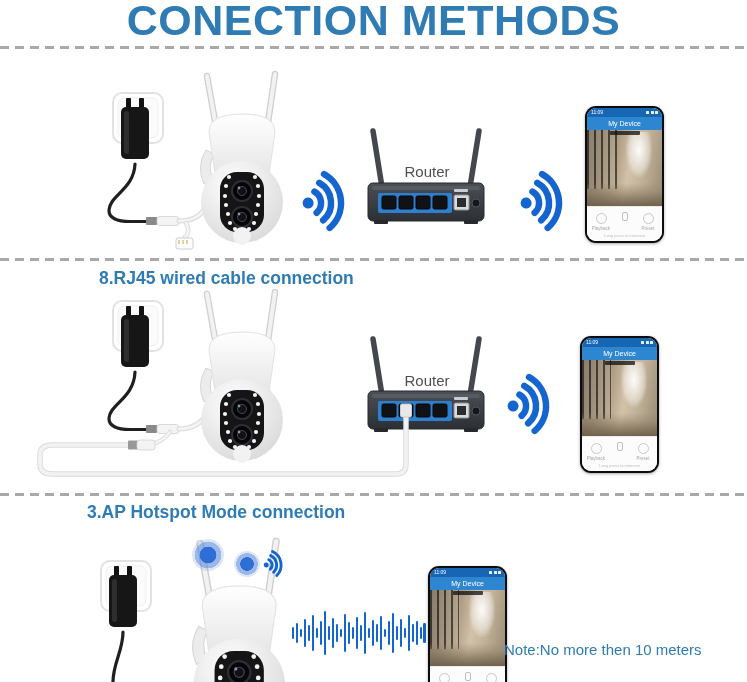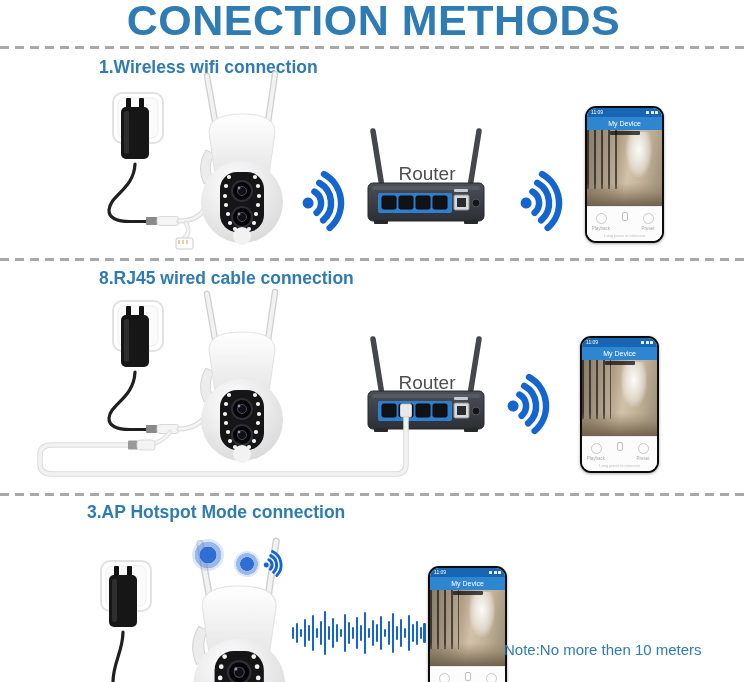--- a/index.html
+++ b/index.html
@@ -15,21 +15,21 @@
   .dash{
     position:absolute;left:0;width:747px;height:3px;
     background:repeating-linear-gradient(90deg,#a9a9a9 0 9px,transparent 9px 15px);
   }
   .section{position:absolute;left:0;width:747px;}
   .sec-svg{position:absolute;left:0;top:0;}
   .sec-heading{
     position:absolute;font-size:17.5px;font-weight:bold;color:var(--accent);white-space:nowrap;
   }
   .router-label{
-    position:absolute;width:66px;text-align:center;font-size:19px;color:#4f4f4f;
+    position:absolute;width:66px;text-align:center;font-size:15px;color:#4f4f4f;
   }
   .note-text{
     position:absolute;font-size:15px;font-weight:normal;color:var(--accent);white-space:nowrap;
   }
   
   .phone{
     position:absolute;width:79px;height:137px;background:#0c0c0e;border-radius:11px;
     padding:2px;box-sizing:border-box;box-shadow:0 1px 3px rgba(0,0,0,.35);
   }
   .screen{width:100%;height:100%;border-radius:9px;overflow:hidden;display:flex;flex-direction:column;background:#fff;}
@@ -156,21 +156,20 @@
     </defs>
   </svg>
 
   <div class="page-title">CONECTION METHODS</div>
 
   <div class="dash" style="top:46px"></div>
   <div class="dash" style="top:258px"></div>
   <div class="dash" style="top:493px"></div>
 
   <div class="section" style="top:47px;height:211px;">
-    <div class="sec-heading" style="left:99px;top:10px;">1.Wireless wifi connection</div>
 
     <svg class="sec-svg" width="747" height="211" viewBox="0 0 747 211">
       <g>
         <use href="#gOutlet" x="112" y="45"></use>
         <use href="#gAdapter" x="121" y="51"></use>
         <path d="M135,117 C134,142 110,148 109,163 C108.5,171 117,174.5 130,174.5 L146,174.5" fill="none" stroke="#1f1f1f" stroke-width="3.2" stroke-linecap="round"></path>
         <rect x="146" y="170" width="11" height="8" rx="1" fill="#8a8a8a"></rect>
         <rect x="157" y="169.5" width="22" height="9" rx="3" fill="#f4f4f4" stroke="#d0d0d0" stroke-width="0.8"></rect>
         <path d="M179,174 C196,174 203,166 208,157" fill="none" stroke="#d9d9d9" stroke-width="5" stroke-linecap="round"></path>
         <path d="M179,174 C196,174 203,166 208,157" fill="none" stroke="#f4f4f4" stroke-width="3" stroke-linecap="round"></path>

